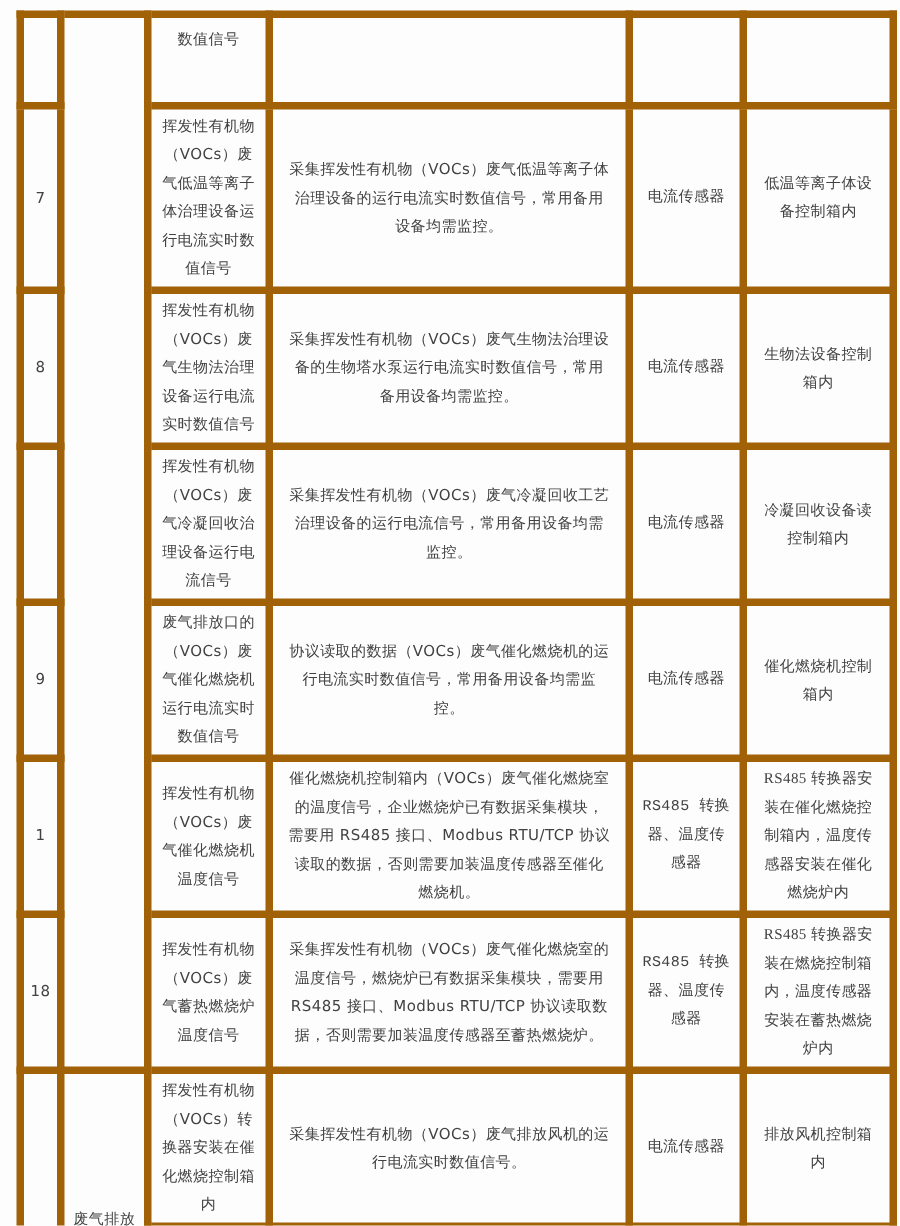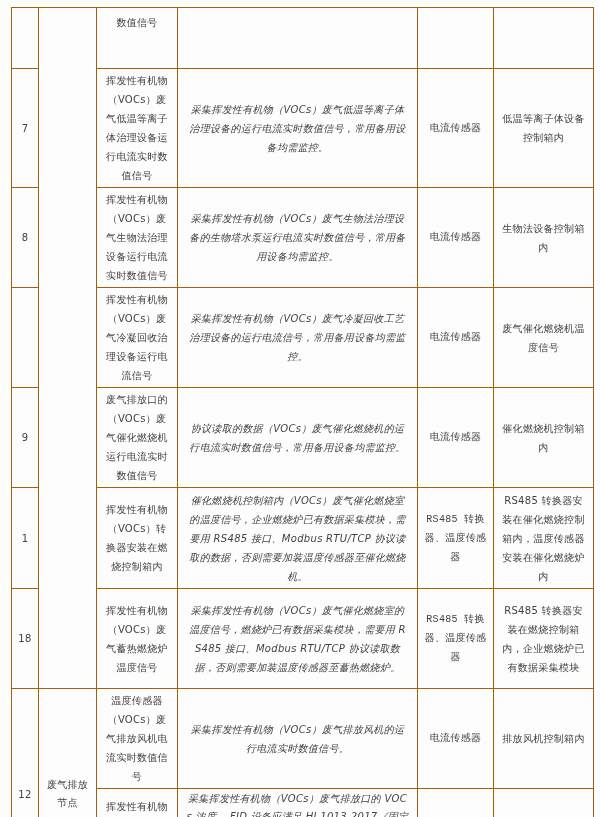--- a/index.html
+++ b/index.html
@@ -12,37 +12,37 @@
     overflow:hidden;
   }
   .doc-table{
     position:absolute;
     left:11px;top:7px;
     width:582px;
     border-collapse:collapse;
     table-layout:fixed;
   }
   .doc-table td{
-    border:1px solid #a16207;
+    border:5px solid #a16207;
     vertical-align:middle;
     text-align:center;
     font-size:10px;
     line-height:19px;
     padding:2px 4px;
     overflow:hidden;
     box-sizing:border-box;
     letter-spacing:0.3px;
   }
   td.num{padding:0;}
   td.cat{line-height:18px;}
   td.signal{padding:2px 6px;}
-  td.desc{padding:2px 10px;word-break:break-all;font-style:italic;}
+  td.desc{padding:2px 10px;word-break:break-all;}
   td.desc-tight{line-height:18px;padding:1px 8px;}
   td.sensor{padding:2px 5px;word-break:break-all;font-family:Liberation Mono, monospace;}
-  td.loc{padding:2px 8px;word-break:break-all;}
+  td.loc{padding:2px 8px;word-break:break-all;font-family:Liberation Serif, serif;}
   td.top-align{vertical-align:top;padding-top:5px;}
 </style>
 </head>
 <body>
 
 <table class="doc-table">
   <colgroup>
     <col style="width:27px">
     <col style="width:58px">
     <col style="width:81px">
@@ -75,51 +75,51 @@
     <td class="desc">采集挥发性有机物（VOCs）废气生物法治理设备的生物塔水泵运行电流实时数值信号，常用备用设备均需监控。</td>
     <td class="sensor">电流传感器</td>
     <td class="loc">生物法设备控制箱内</td>
   </tr>
 
   <tr style="height:85px">
     <td class="num"></td>
     <td class="signal">挥发性有机物（VOCs）废气冷凝回收治理设备运行电流信号</td>
     <td class="desc">采集挥发性有机物（VOCs）废气冷凝回收工艺治理设备的运行电流信号，常用备用设备均需监控。</td>
     <td class="sensor">电流传感器</td>
-    <td class="loc">废气催化燃烧机温度信号</td>
+    <td class="loc">冷凝回收设备读控制箱内</td>
   </tr>
 
   <tr style="height:92px">
     <td class="num">9</td>
     <td class="signal">废气排放口的（VOCs）废气催化燃烧机运行电流实时数值信号</td>
     <td class="desc">协议读取的数据（VOCs）废气催化燃烧机的运行电流实时数值信号，常用备用设备均需监控。</td>
     <td class="sensor">电流传感器</td>
     <td class="loc">催化燃烧机控制箱内</td>
   </tr>
 
   <tr style="height:101px">
     <td class="num">1</td>
-    <td class="signal">挥发性有机物（VOCs）转换器安装在燃烧控制箱内</td>
+    <td class="signal">挥发性有机物（VOCs）废气催化燃烧机温度信号</td>
     <td class="desc">催化燃烧机控制箱内（VOCs）废气催化燃烧室的温度信号，企业燃烧炉已有数据采集模块，需要用 RS485 接口、Modbus RTU/TCP 协议读取的数据，否则需要加装温度传感器至催化燃烧机。</td>
     <td class="sensor">RS485 转换器、温度传感器</td>
     <td class="loc">RS485 转换器安装在催化燃烧控制箱内，温度传感器安装在催化燃烧炉内</td>
   </tr>
 
   <tr style="height:100px">
     <td class="num">18</td>
     <td class="signal">挥发性有机物（VOCs）废气蓄热燃烧炉温度信号</td>
     <td class="desc">采集挥发性有机物（VOCs）废气催化燃烧室的温度信号，燃烧炉已有数据采集模块，需要用 RS485 接口、Modbus RTU/TCP 协议读取数据，否则需要加装温度传感器至蓄热燃烧炉。</td>
     <td class="sensor">RS485 转换器、温度传感器</td>
-    <td class="loc">RS485 转换器安装在燃烧控制箱内，企业燃烧炉已有数据采集模块</td>
+    <td class="loc">RS485 转换器安装在燃烧控制箱内，温度传感器安装在蓄热燃烧炉内</td>
   </tr>
 
   <tr style="height:71px">
     <td class="num" rowspan="2">12</td>
     <td class="cat" rowspan="2">废气排放节点</td>
-    <td class="signal">温度传感器（VOCs）废气排放风机电流实时数值信号</td>
+    <td class="signal">挥发性有机物（VOCs）转换器安装在催化燃烧控制箱内</td>
     <td class="desc">采集挥发性有机物（VOCs）废气排放风机的运行电流实时数值信号。</td>
     <td class="sensor">电流传感器</td>
     <td class="loc">排放风机控制箱内</td>
   </tr>
 
   <tr style="height:111px">
     <td class="signal">挥发性有机物（VOCs）废气排放口的 VOCs 浓度监测</td>
     <td class="desc desc-tight">采集挥发性有机物（VOCs）废气排放口的 VOCs 浓度， FID 设备应满足 HJ 1013-2017《固定污染源废气非甲烷总烃连续监测系统技术要求及检测方法》中技术要求；PID 设备应满足 DB 44/ T 1947—2016《固定污染源挥发性有机物排放连续自动监测 系统 光离</td>
     <td class="sensor">FID 检测器或 PID 检测器</td>
     <td class="loc">按相关规定安装在排放口</td>

